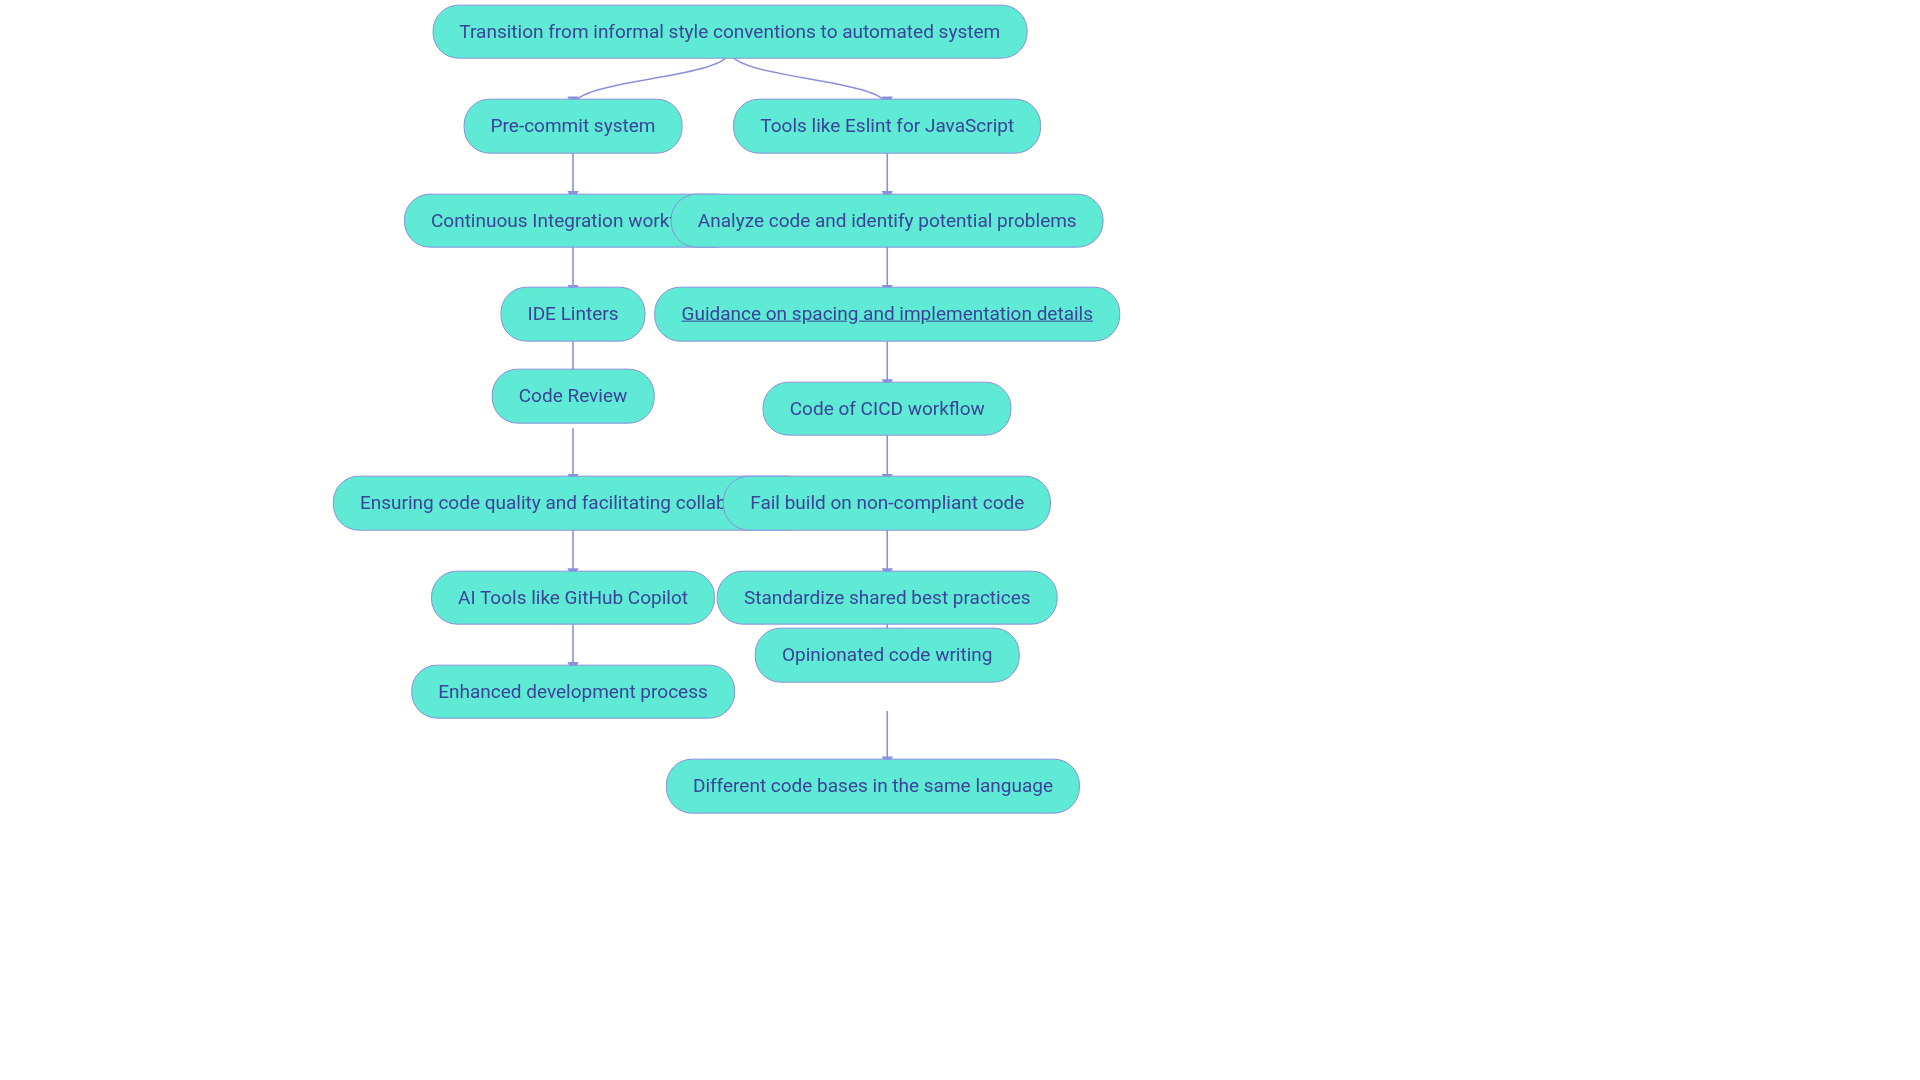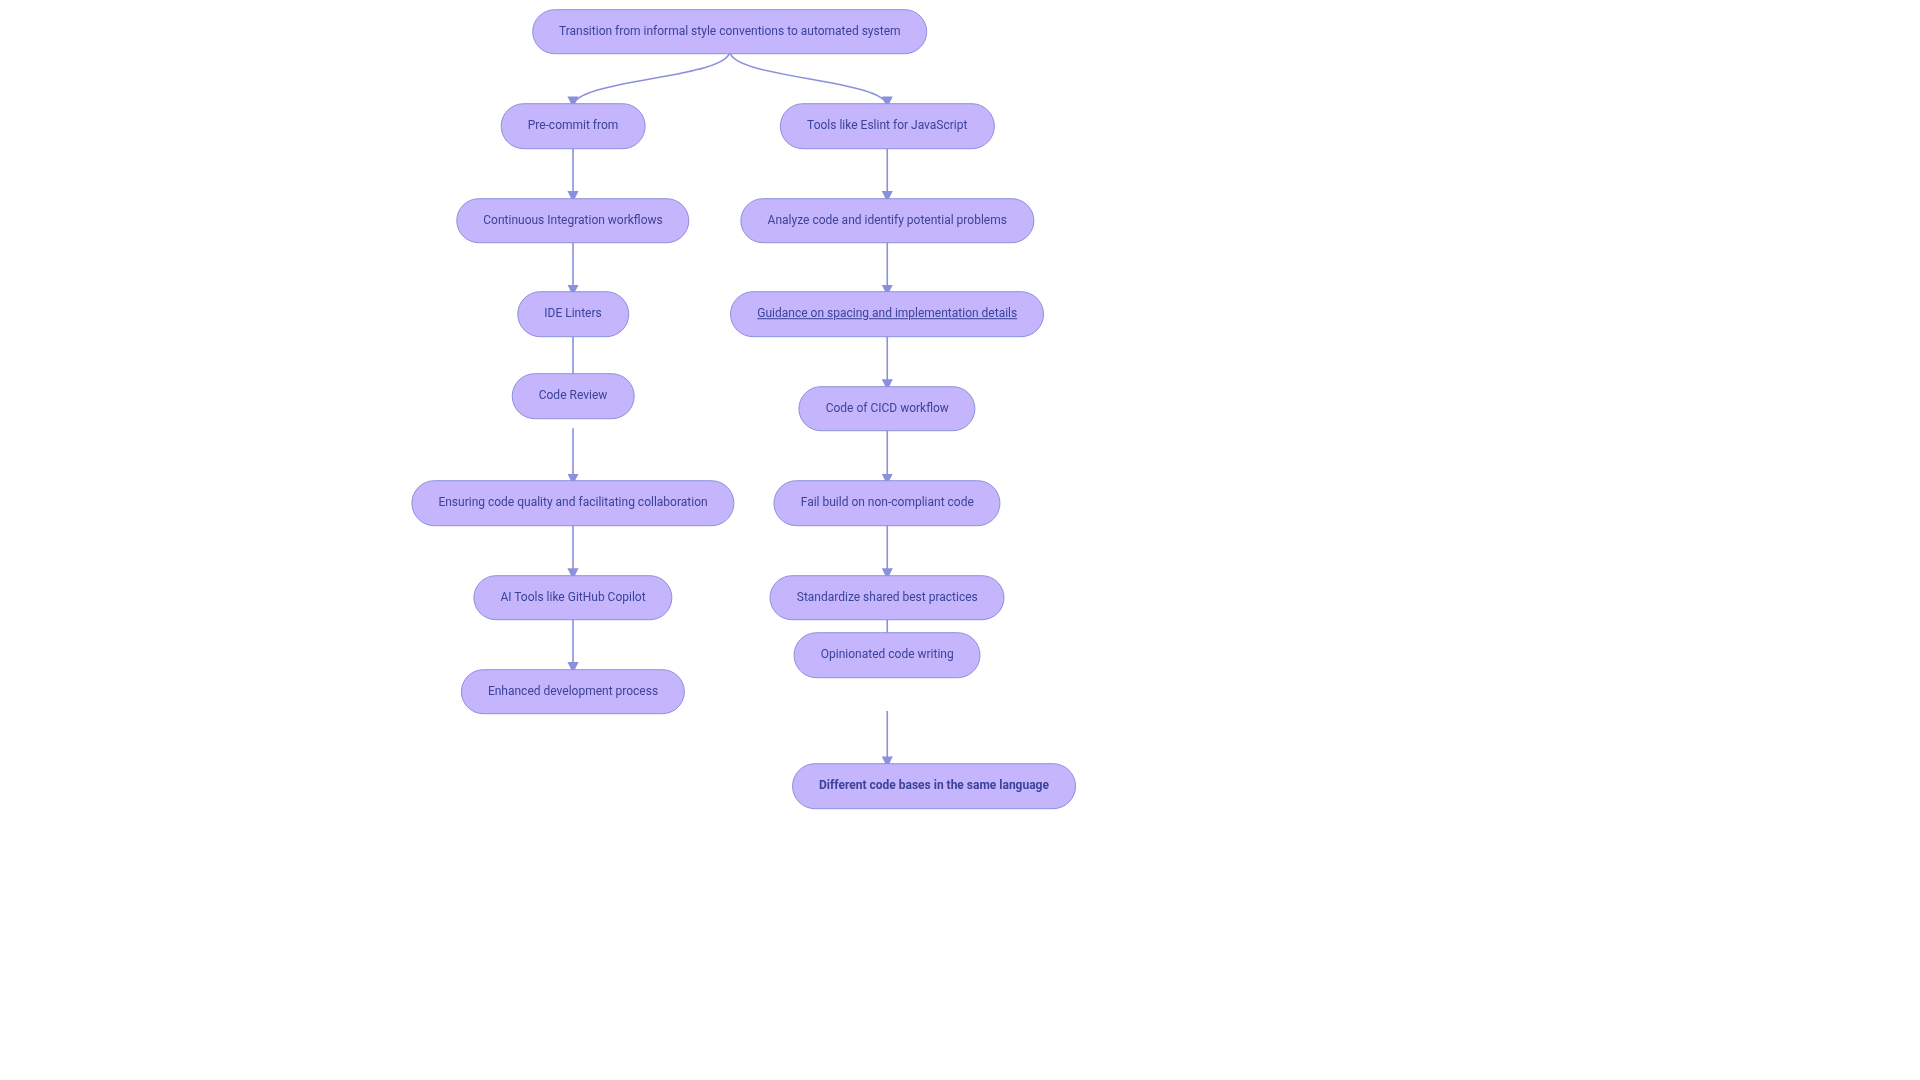--- a/index.html
+++ b/index.html
@@ -12,26 +12,26 @@
     overflow: hidden;
   }
   #canvas {
     position: relative;
     width: 1920px;
     height: 1080px;
   }
   .node {
     position: absolute;
     transform: translate(-50%, -50%);
-    background: #c4b5fd;
+    background: #5eead4;
     border: 1px solid #8B90DC;
     border-radius: 26px;
     padding: 14px 26px;
     color: #3C4399;
-    font-size: 12px;
+    font-size: 19px;
     line-height: 1.3;
     white-space: nowrap;
     text-align: center;
     box-sizing: border-box;
   }
   svg.edges {
     position: absolute;
     left: 0; top: 0;
     width: 1920px;
     height: 1080px;
@@ -67,29 +67,29 @@
         <path d="M 887.25 240 L 887.25 294.75" class="edge" marker-end="url(#arrow)"></path>
         <path d="M 887.25 333.75 L 887.25 389.25" class="edge" marker-end="url(#arrow)"></path>
         <path d="M 887.25 428.25 L 887.25 483.75" class="edge" marker-end="url(#arrow)"></path>
         <path d="M 887.25 522.75 L 887.25 578.25" class="edge" marker-end="url(#arrow)"></path>
         <path d="M 887.25 617.25 L 887.25 672" class="edge" marker-end="url(#arrow)"></path>
         <path d="M 887.25 711 L 887.25 766.5" class="edge" marker-end="url(#arrow)"></path>
       </g>
   </svg>
   <div id="node-layer">
       <div class="node" id="node-root" style="left: 729.75px; top: 31.5px;"><span>Transition from informal style conventions to automated system</span></div>
-      <div class="node" id="node-l1" style="left: 573px; top: 126px;"><span>Pre-commit from</span></div>
+      <div class="node" id="node-l1" style="left: 573px; top: 126px;"><span>Pre-commit system</span></div>
       <div class="node" id="node-l2" style="left: 573px; top: 220.5px;"><span>Continuous Integration workflows</span></div>
       <div class="node" id="node-l3" style="left: 573px; top: 314.25px;"><span>IDE Linters</span></div>
       <div class="node" id="node-l4" style="left: 573px; top: 396px;"><span>Code Review</span></div>
       <div class="node" id="node-l5" style="left: 573px; top: 503.25px;"><span>Ensuring code quality and facilitating collaboration</span></div>
       <div class="node" id="node-l6" style="left: 573px; top: 597.75px;"><span>AI Tools like GitHub Copilot</span></div>
       <div class="node" id="node-l7" style="left: 573px; top: 691.5px;"><span>Enhanced development process</span></div>
       <div class="node" id="node-r1" style="left: 887.25px; top: 126px;"><span>Tools like Eslint for JavaScript</span></div>
       <div class="node" id="node-r2" style="left: 887.25px; top: 220.5px;"><span>Analyze code and identify potential problems</span></div>
       <div class="node" id="node-r3" style="left: 887.25px; top: 314.25px; text-decoration: underline;"><span>Guidance on spacing and implementation details</span></div>
       <div class="node" id="node-r4" style="left: 887.25px; top: 408.75px;"><span>Code of CICD workflow</span></div>
       <div class="node" id="node-r5" style="left: 887.25px; top: 503.25px;"><span>Fail build on non-compliant code</span></div>
       <div class="node" id="node-r6" style="left: 887.25px; top: 597.75px;"><span>Standardize shared best practices</span></div>
       <div class="node" id="node-r7" style="left: 887.25px; top: 655px;"><span>Opinionated code writing</span></div>
-      <div class="node" id="node-r8" style="left: 934px; top: 786px; font-weight: bold;"><span>Different code bases in the same language</span></div>
+      <div class="node" id="node-r8" style="left: 873px; top: 786px;"><span>Different code bases in the same language</span></div>
     </div>
 </div>
 
 </body></html>

